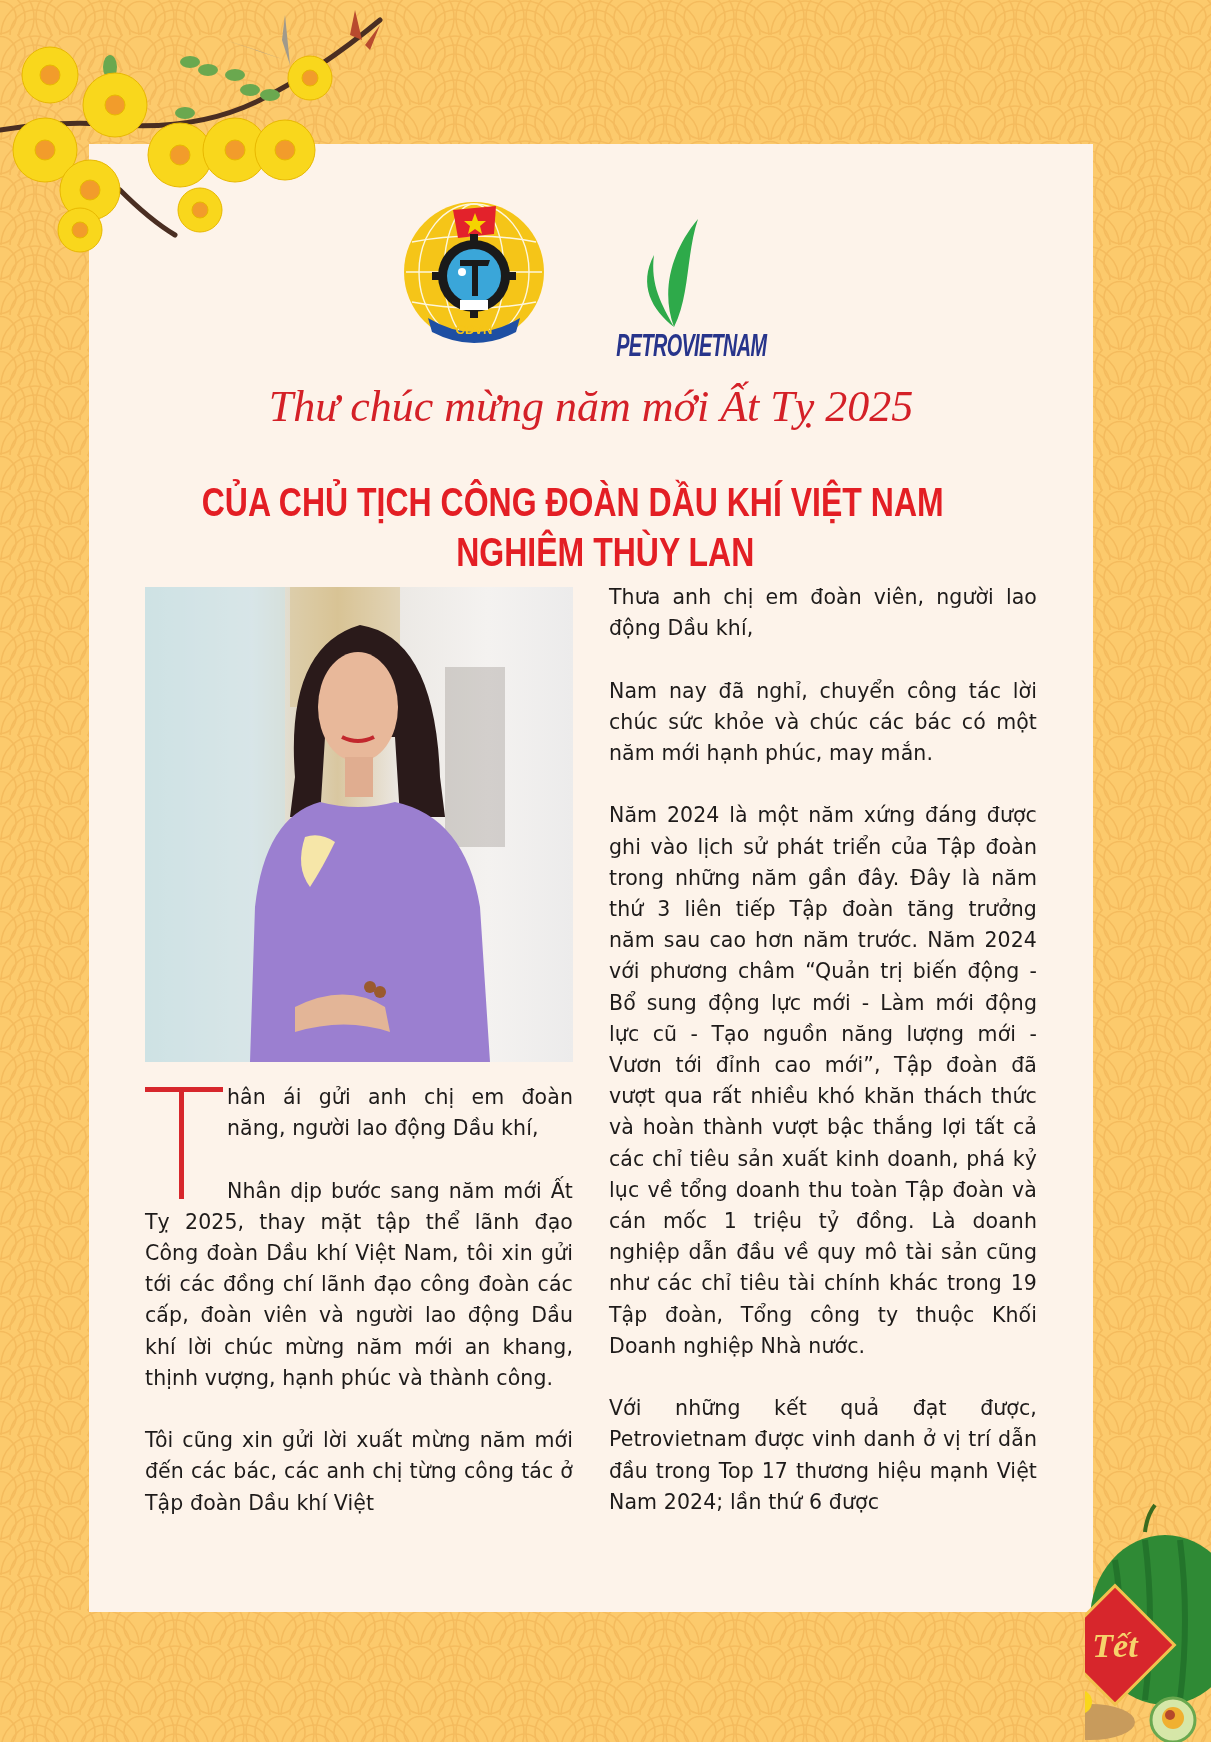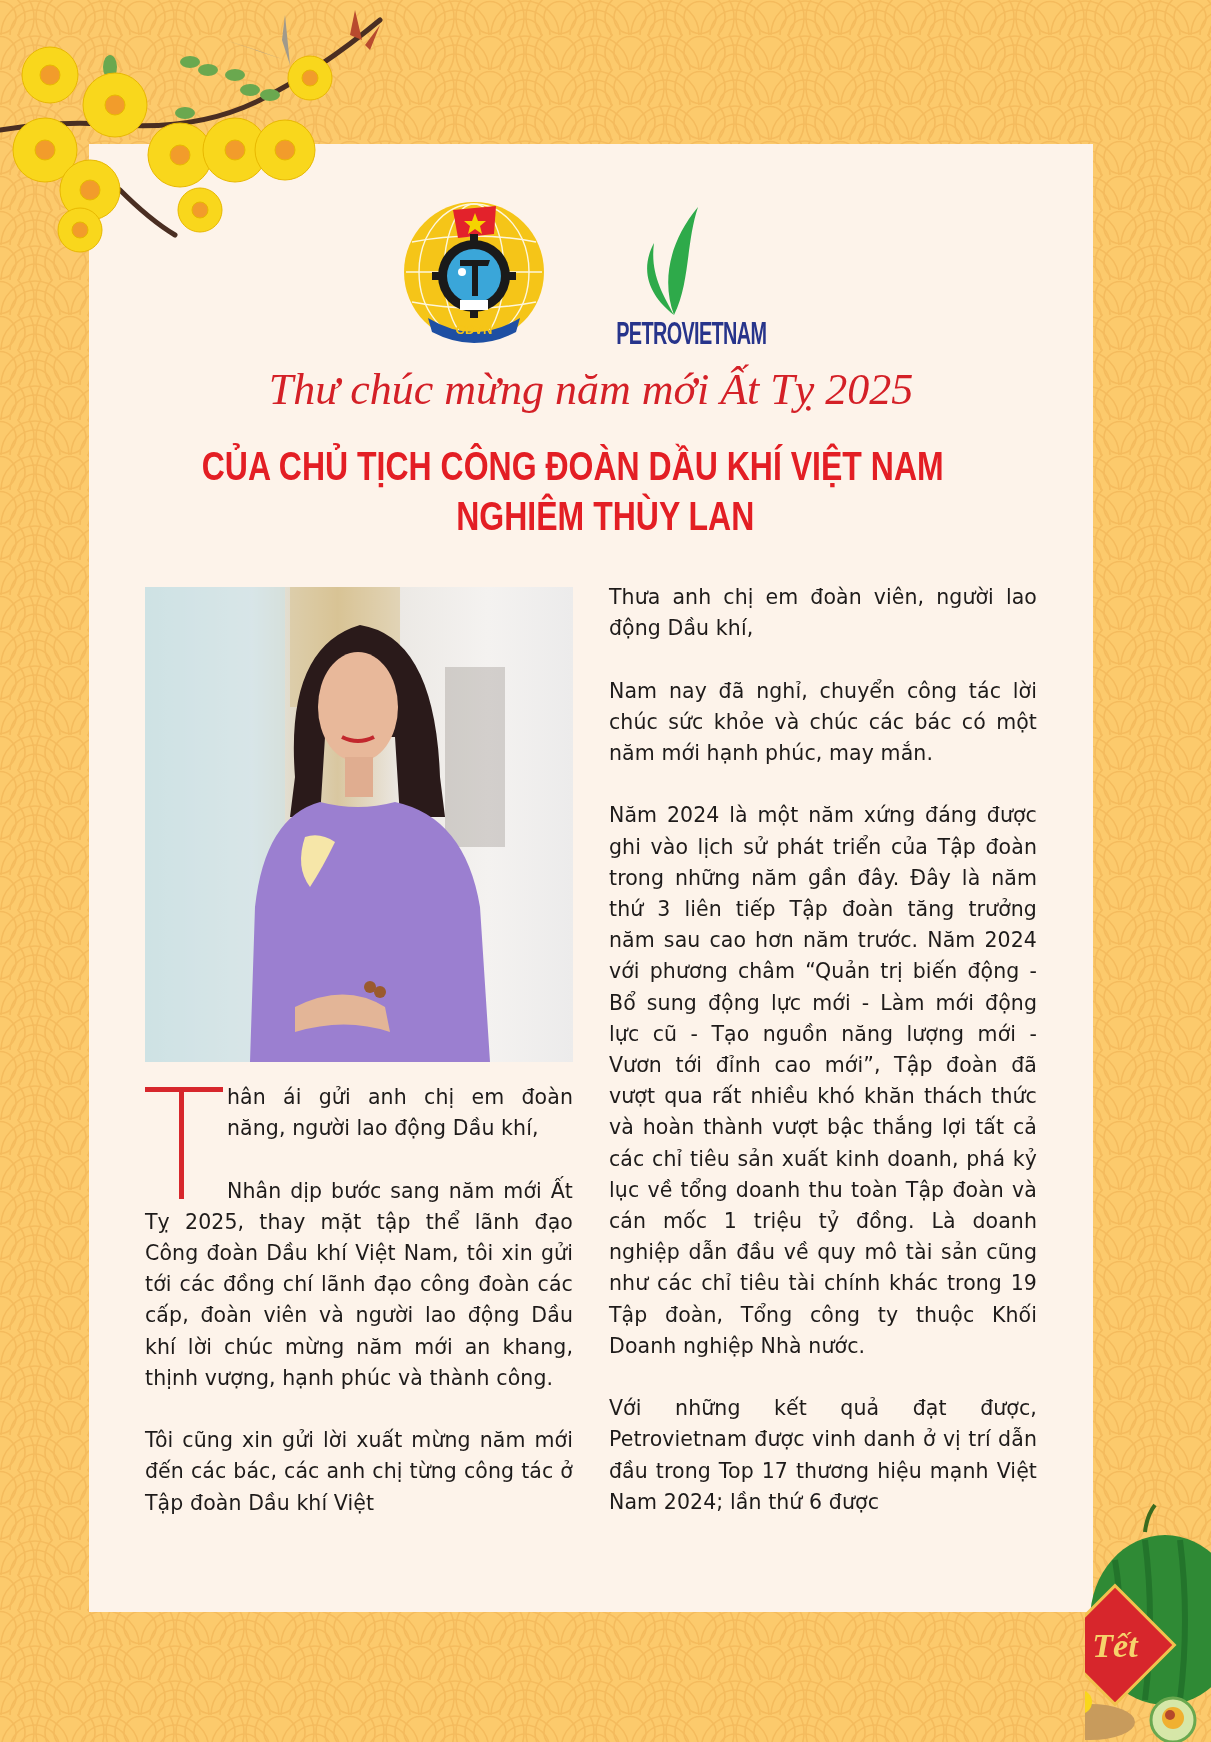--- a/index.html
+++ b/index.html
@@ -8,36 +8,36 @@
     background-color:#fcca6c;
     font-family:"Liberation Sans", sans-serif;
   }
   .wave-bg { position:absolute; left:0; top:0; width:1211px; height:1742px; }
   .card {
     position:absolute; left:89px; top:144px; width:1004px; height:1468px;
     background:#fdf3ea;
   }
   
   .logo-cdvn { position:absolute; left:398px; top:200px; width:154px; height:148px; }
-  .logo-pvn { position:absolute; left:582px; top:203px; width:180px; height:145px; }
+  .logo-pvn { position:absolute; left:582px; top:215px; width:180px; height:145px;font-style:italic; }
   .pvn-text {
     position:absolute; left:0; top:114px; width:180px; text-align:center;
     font-family:"Liberation Sans", sans-serif; font-weight:bold; font-size:32px;
     color:#27348b; transform:scaleX(0.62); transform-origin:center top; letter-spacing:-1px;
     line-height:32px; white-space:nowrap;
   }
   .script-title {
-    position:absolute; left:89px; top:364px; width:1004px; text-align:center;
+    position:absolute; left:89px; top:381px; width:1004px; text-align:center;
     font-family:"Liberation Serif", serif; font-style:italic; font-size:44px;
     color:#d42027; line-height:52px; white-space:nowrap;
   }
   .headline {
     position:absolute; left:89px; width:968px; text-align:center;
     font-family:"Liberation Sans", sans-serif; font-weight:bold; color:#e31e24;
-    font-size:40px; line-height:44px; white-space:nowrap;
+    font-size:40px; line-height:44px; white-space:nowrap;margin-top:36px;
   }
   .headline span { display:inline-block; transform:scaleX(0.80); transform-origin:center; }
   .h1 { top:444px; }
   .h2 { top:494px;padding-left:32px; }
   .photo {
     position:absolute; left:145px; top:587px; width:428px; height:475px; overflow:hidden;
     background:linear-gradient(90deg,#cfe3e6 0%,#e8ecef 25%,#d9c7a0 45%,#ece9e5 60%,#f4f2f0 80%,#ecebeb 100%);
   }
   .col {
     position:absolute; font-family:"DejaVu Sans", sans-serif; font-size:20.5px; line-height:31.2px;

